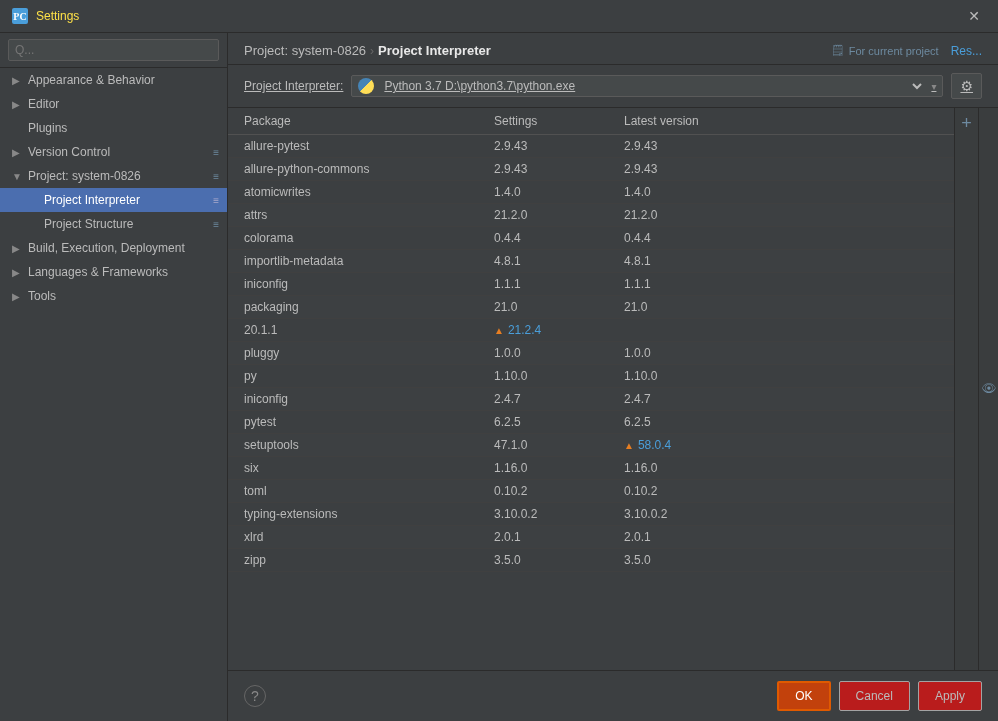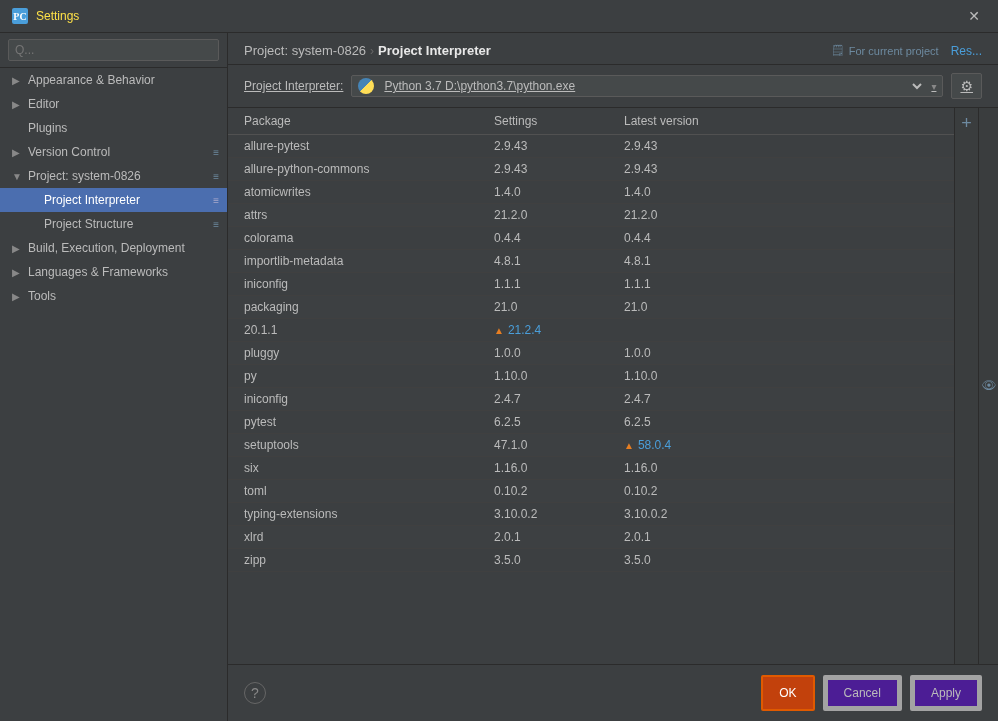--- a/index.html
+++ b/index.html
@@ -277,22 +277,22 @@
     .bottom-buttons {
       display: flex;
       gap: 8px;
     }
 
     .btn {
       padding: 6px 16px;
       border-radius: 2px;
       font-size: 12px;
       cursor: pointer;
-      border: 5px solid #a3a3a3;
-      background: #4c1d95;
+      border: 1px solid #a3a3a3;
+      background: #b91c1c;
       color: #bbb;
     }
 
     .btn-ok {
       background: #c2410c;
       border: 2px solid #e05a00;
       color: #fff;
     }
 
     

